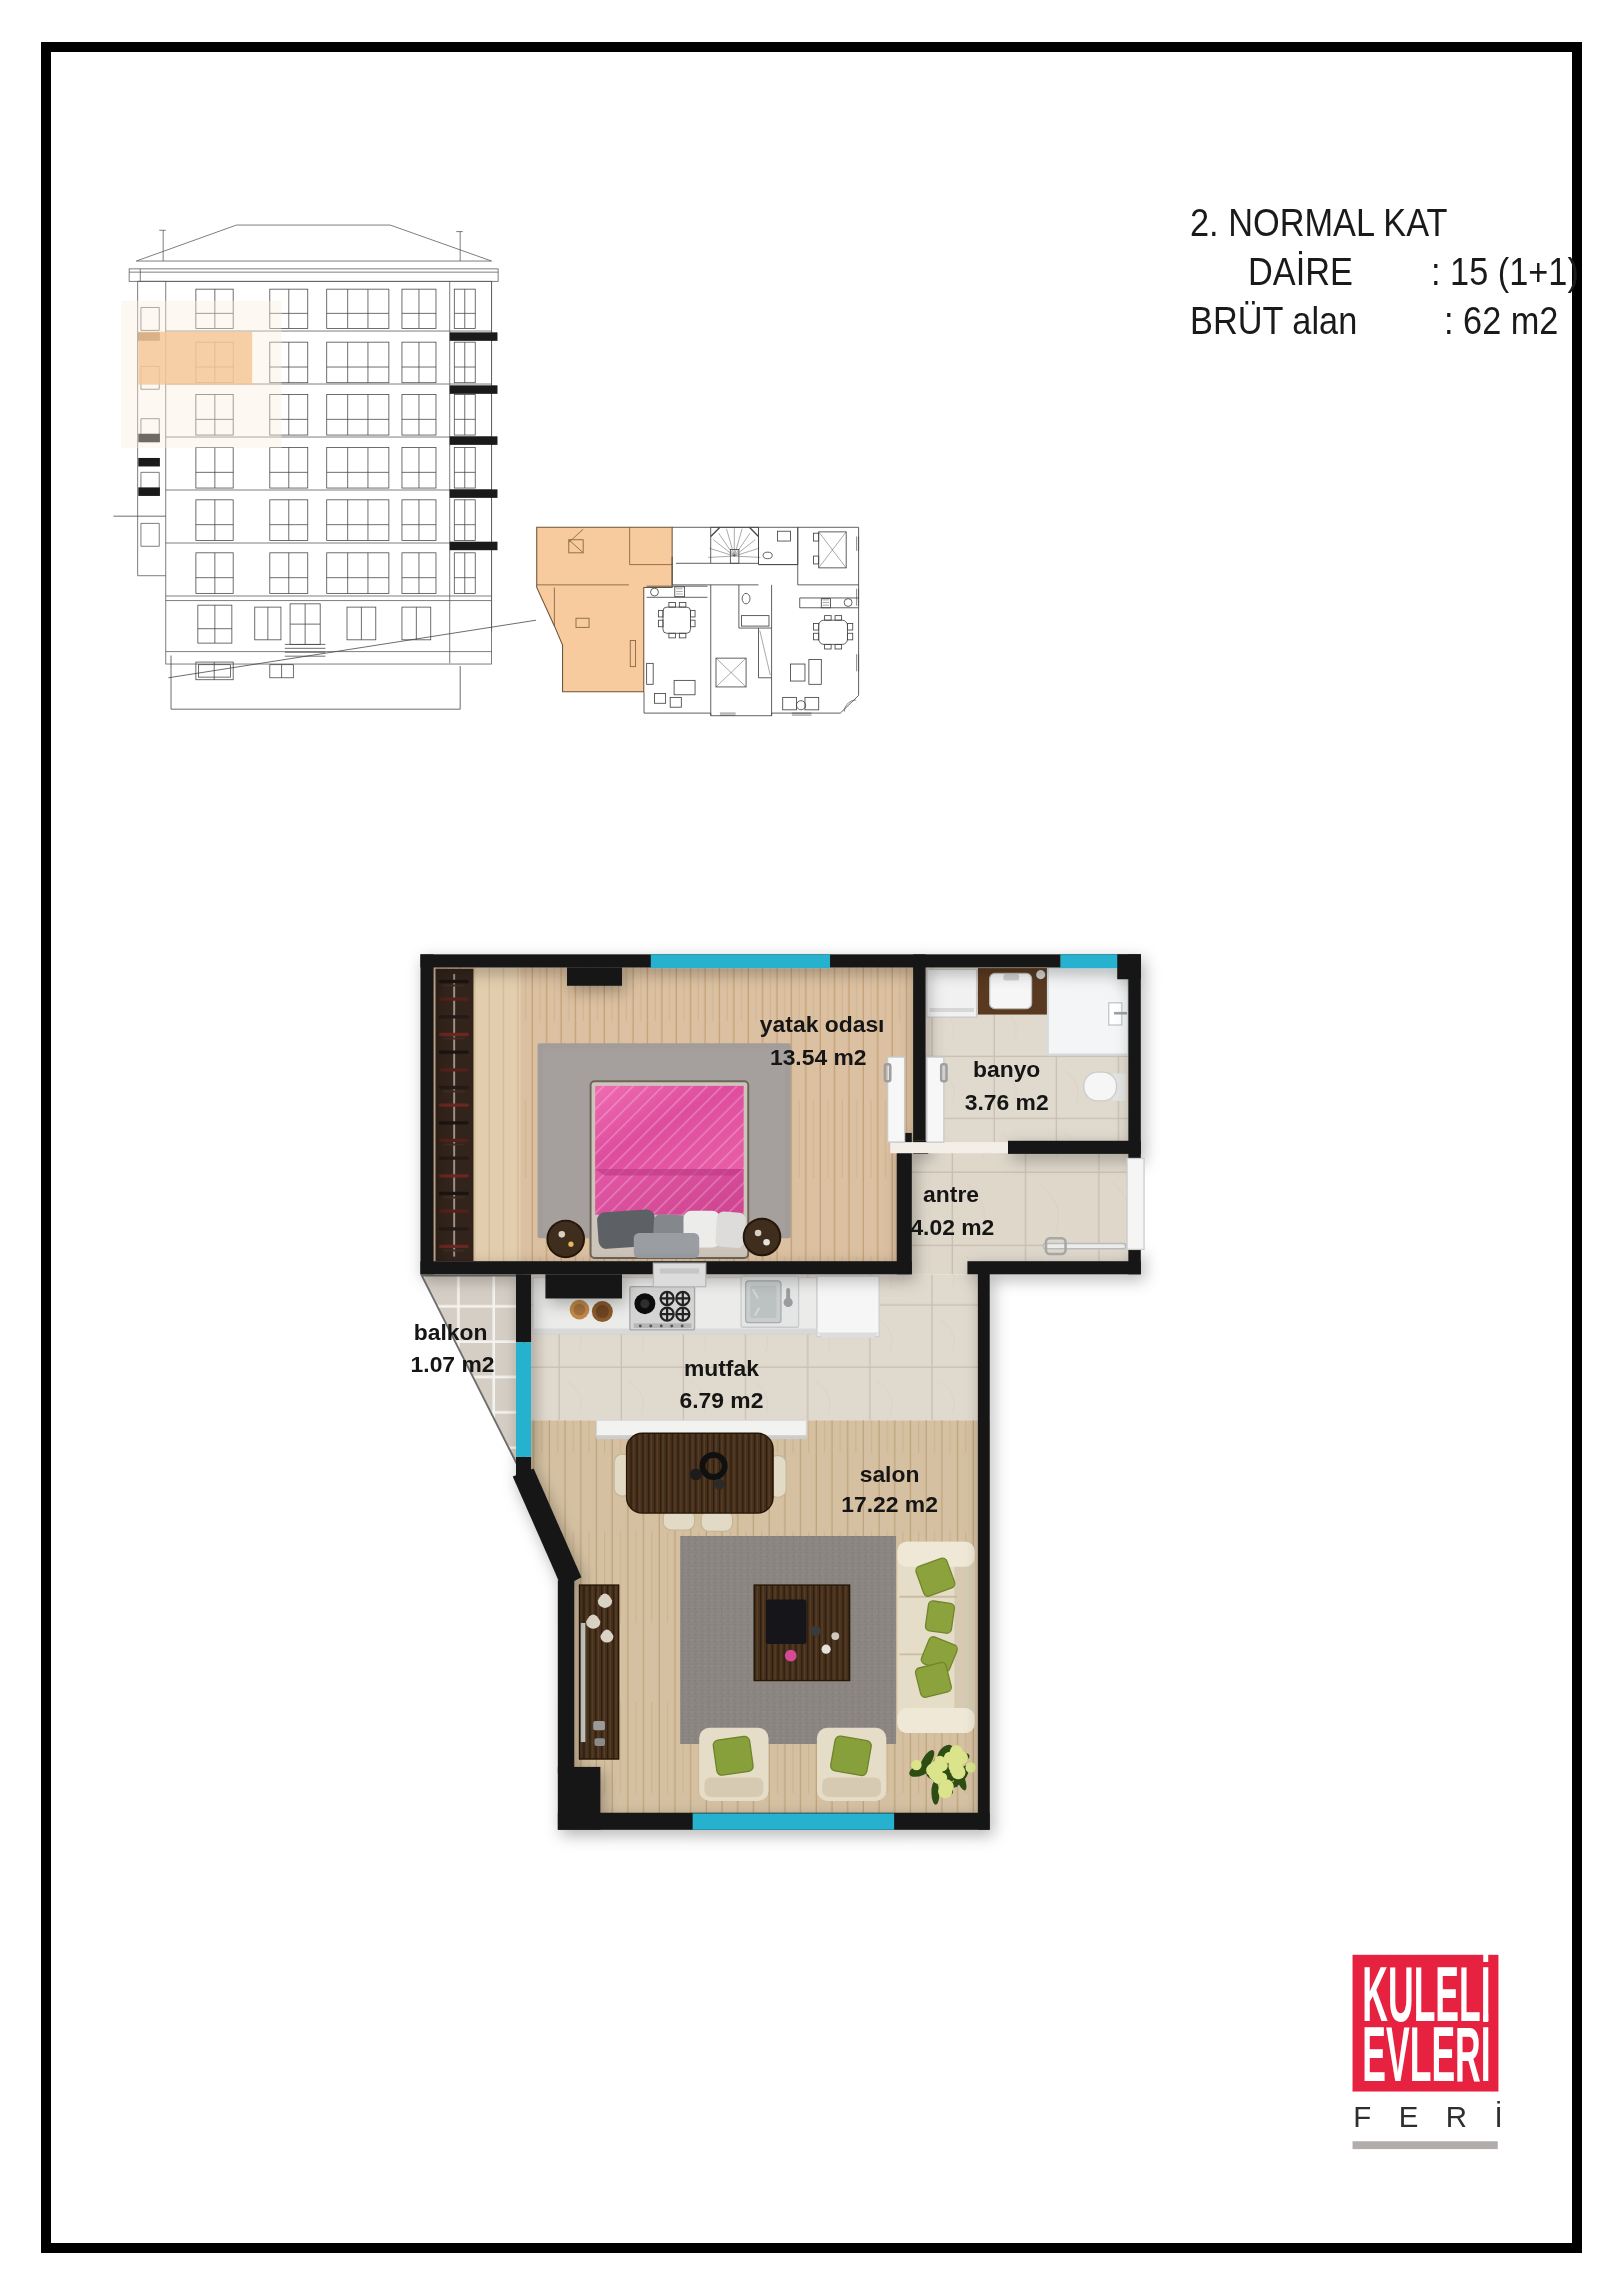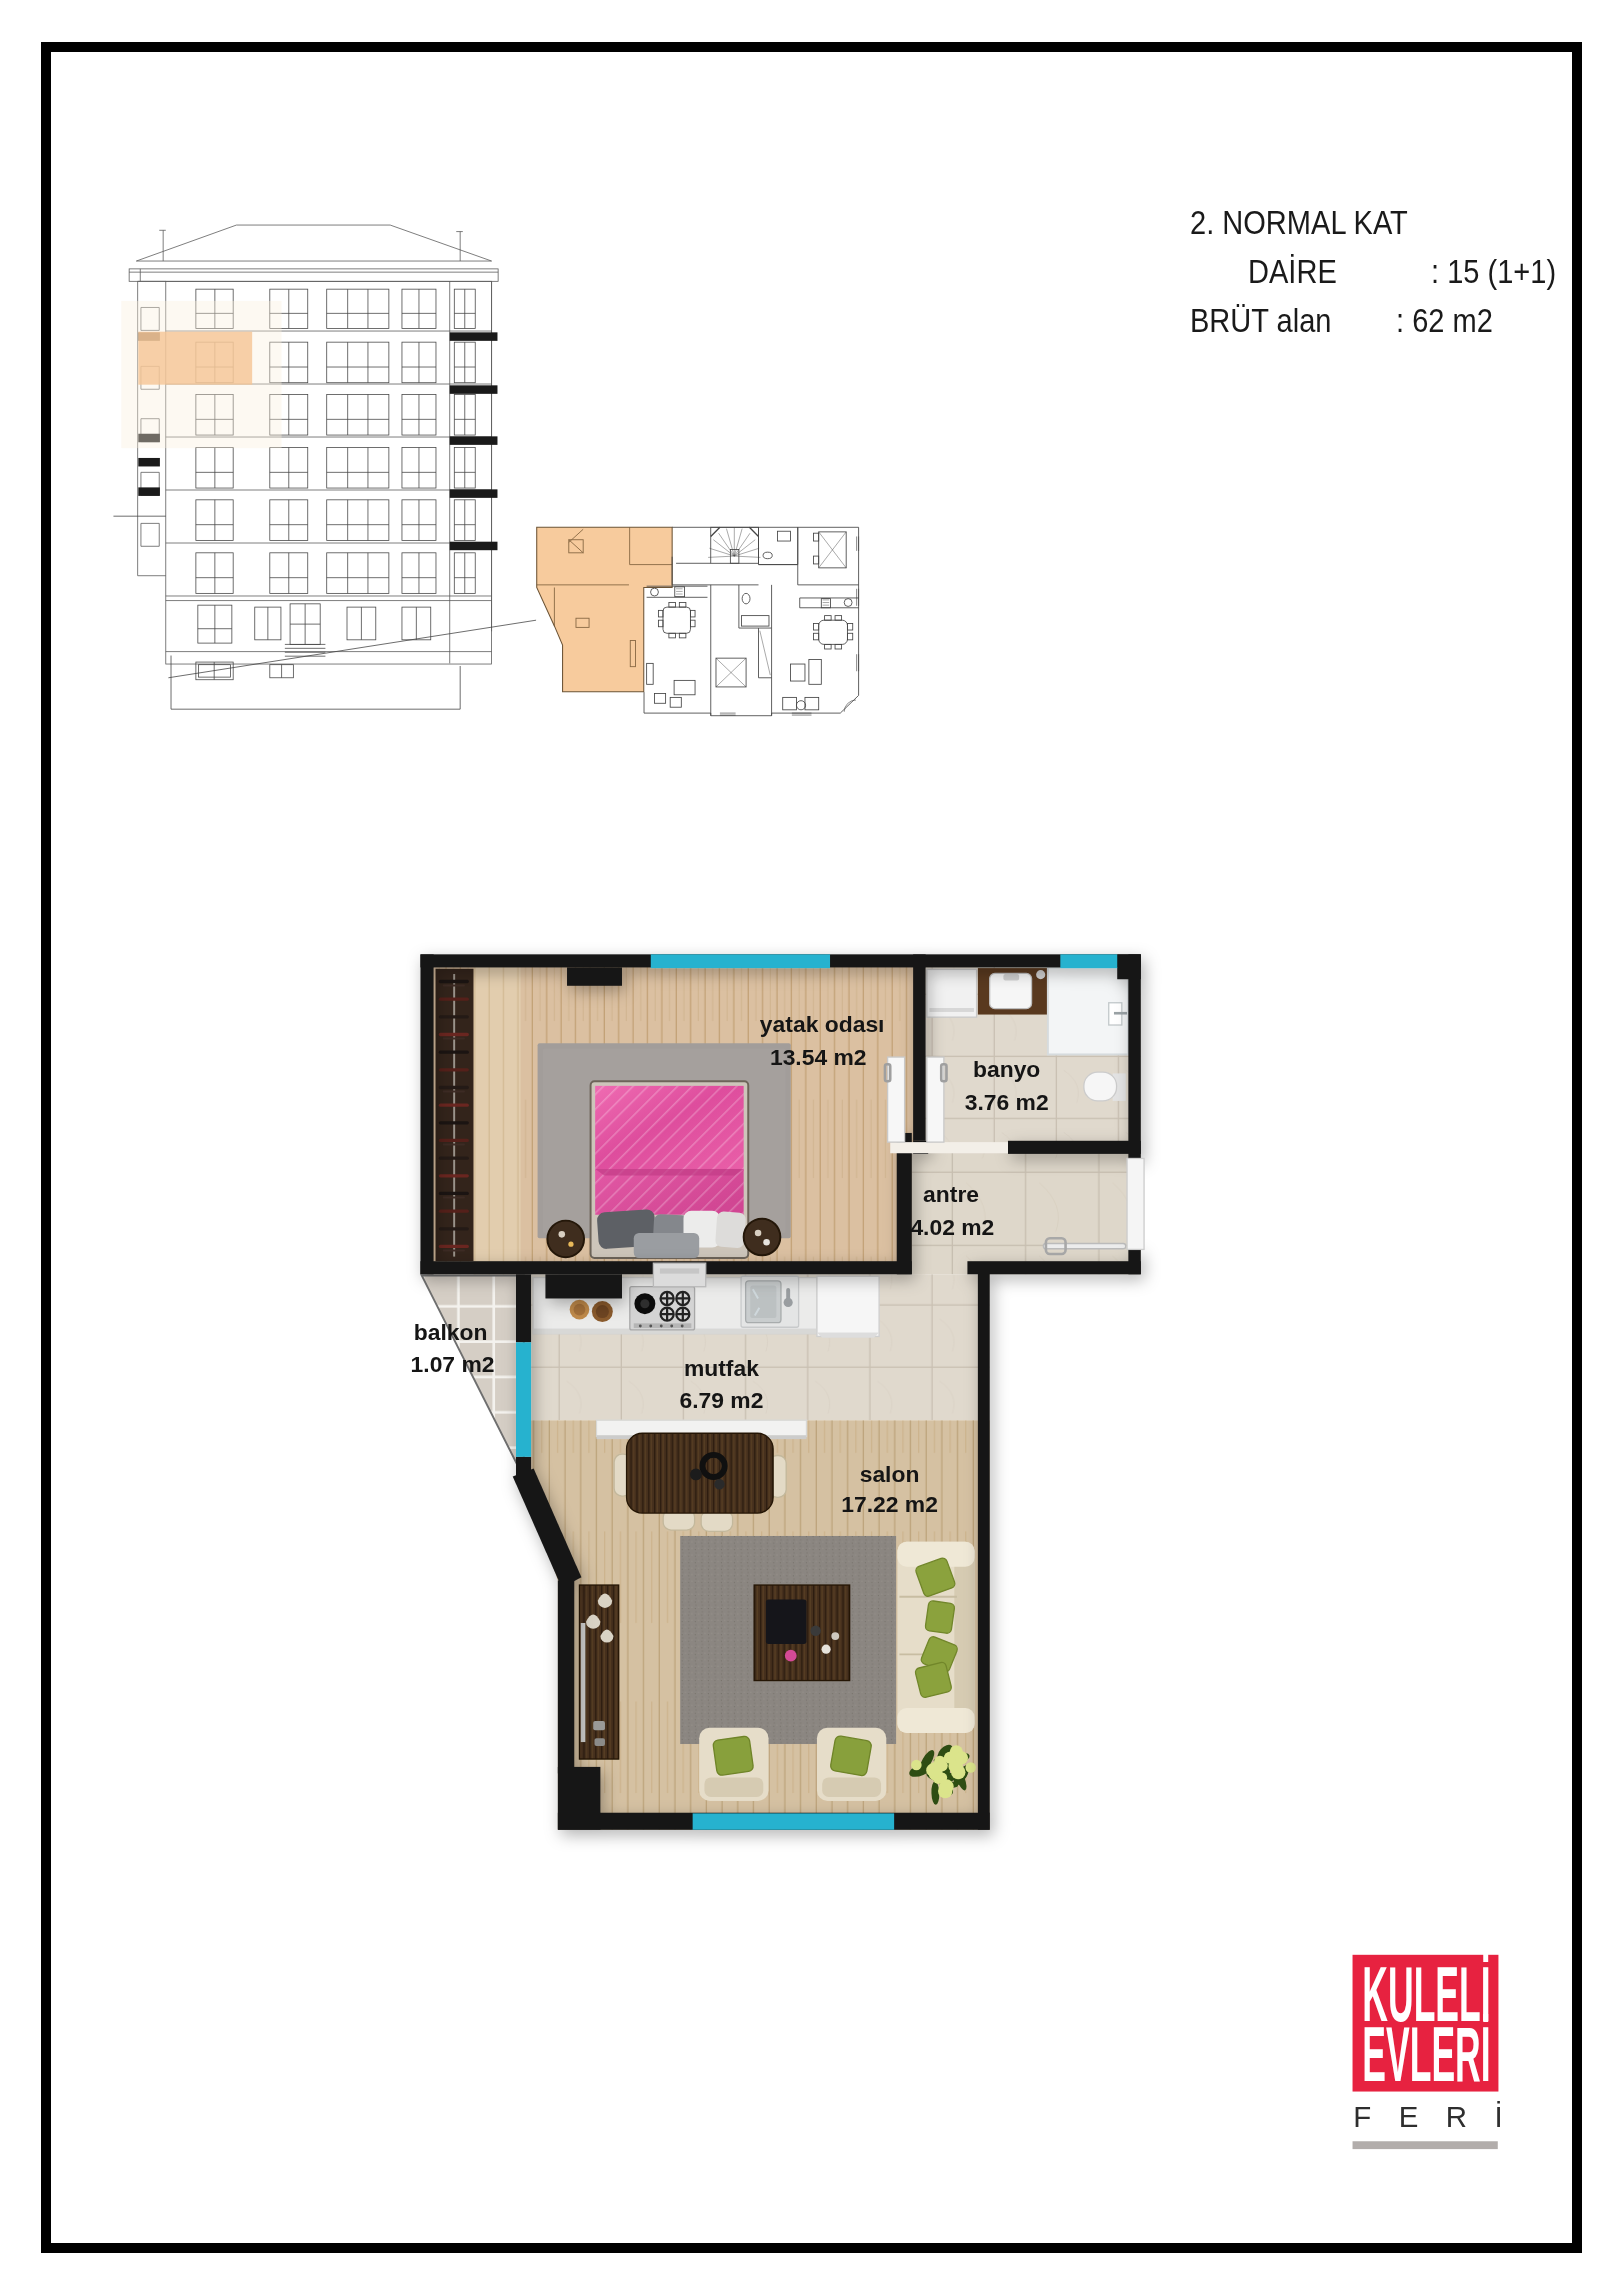--- a/index.html
+++ b/index.html
@@ -1,29 +1,29 @@
 <!DOCTYPE html>
 <html style="font-size:10.5px"><head><meta charset="utf-8">
 <style>
 html,body{margin:0;padding:0;background:#ffffff}
 body{width:1623px;height:2295px;position:relative;overflow:hidden;font-family:"Liberation Sans",sans-serif}
-.t{position:absolute;color:#1a1a1a;font-size:33px;line-height:49px;white-space:pre}
+.t{position:absolute;color:#1a1a1a;font-size:39px;line-height:49px;white-space:pre}
 .sq{display:inline-block;transform:scaleX(0.88);transform-origin:0 50%}
 </style></head>
 <body>
 
 <div style="position:absolute;left:41px;top:42px;width:1521px;height:2191px;border:10.5px solid #000"></div>
 
 <div class="t" style="left:1190px;top:198px"><span class="sq">2. NORMAL KAT</span></div>
 
 <div class="t" style="left:1248px;top:247px"><span class="sq">DAİRE</span></div>
 <div class="t" style="left:1431px;top:247px"><span class="sq">: 15 (1+1)</span></div>
 
 <div class="t" style="left:1190px;top:296px"><span class="sq">BRÜT alan</span></div>
-<div class="t" style="left:1396px;top:296px"><span class="sq">: 62 m2</span></div>
+<div class="t" style="left:1444px;top:296px"><span class="sq">: 62 m2</span></div>
 
 <svg style="position:absolute;left:0px;top:0px" width="1623" height="2295" viewBox="0 0 2480 3508">
     <g stroke="#5a5a5a" stroke-width="1.2" fill="none">
       <path d="M208 399 L361 344 L596 344 L751 399 Z"></path>
       <path d="M249 352 V399 M703 354 V399 M243 352 h10 M697 354 h10"></path>
       <rect x="197" y="411" width="564" height="19"></rect>
       <path d="M197 416 h564"></path>
       <path d="M214 411 v19"></path>
       <rect x="253" y="430" width="498" height="585"></rect>
       <path d="M253 506 h498 M253 587 h498 M253 668 h498 M253 749 h498 M253 830 h498 M253 911 h498 M253 918 h498 M253 996 h498"></path>

